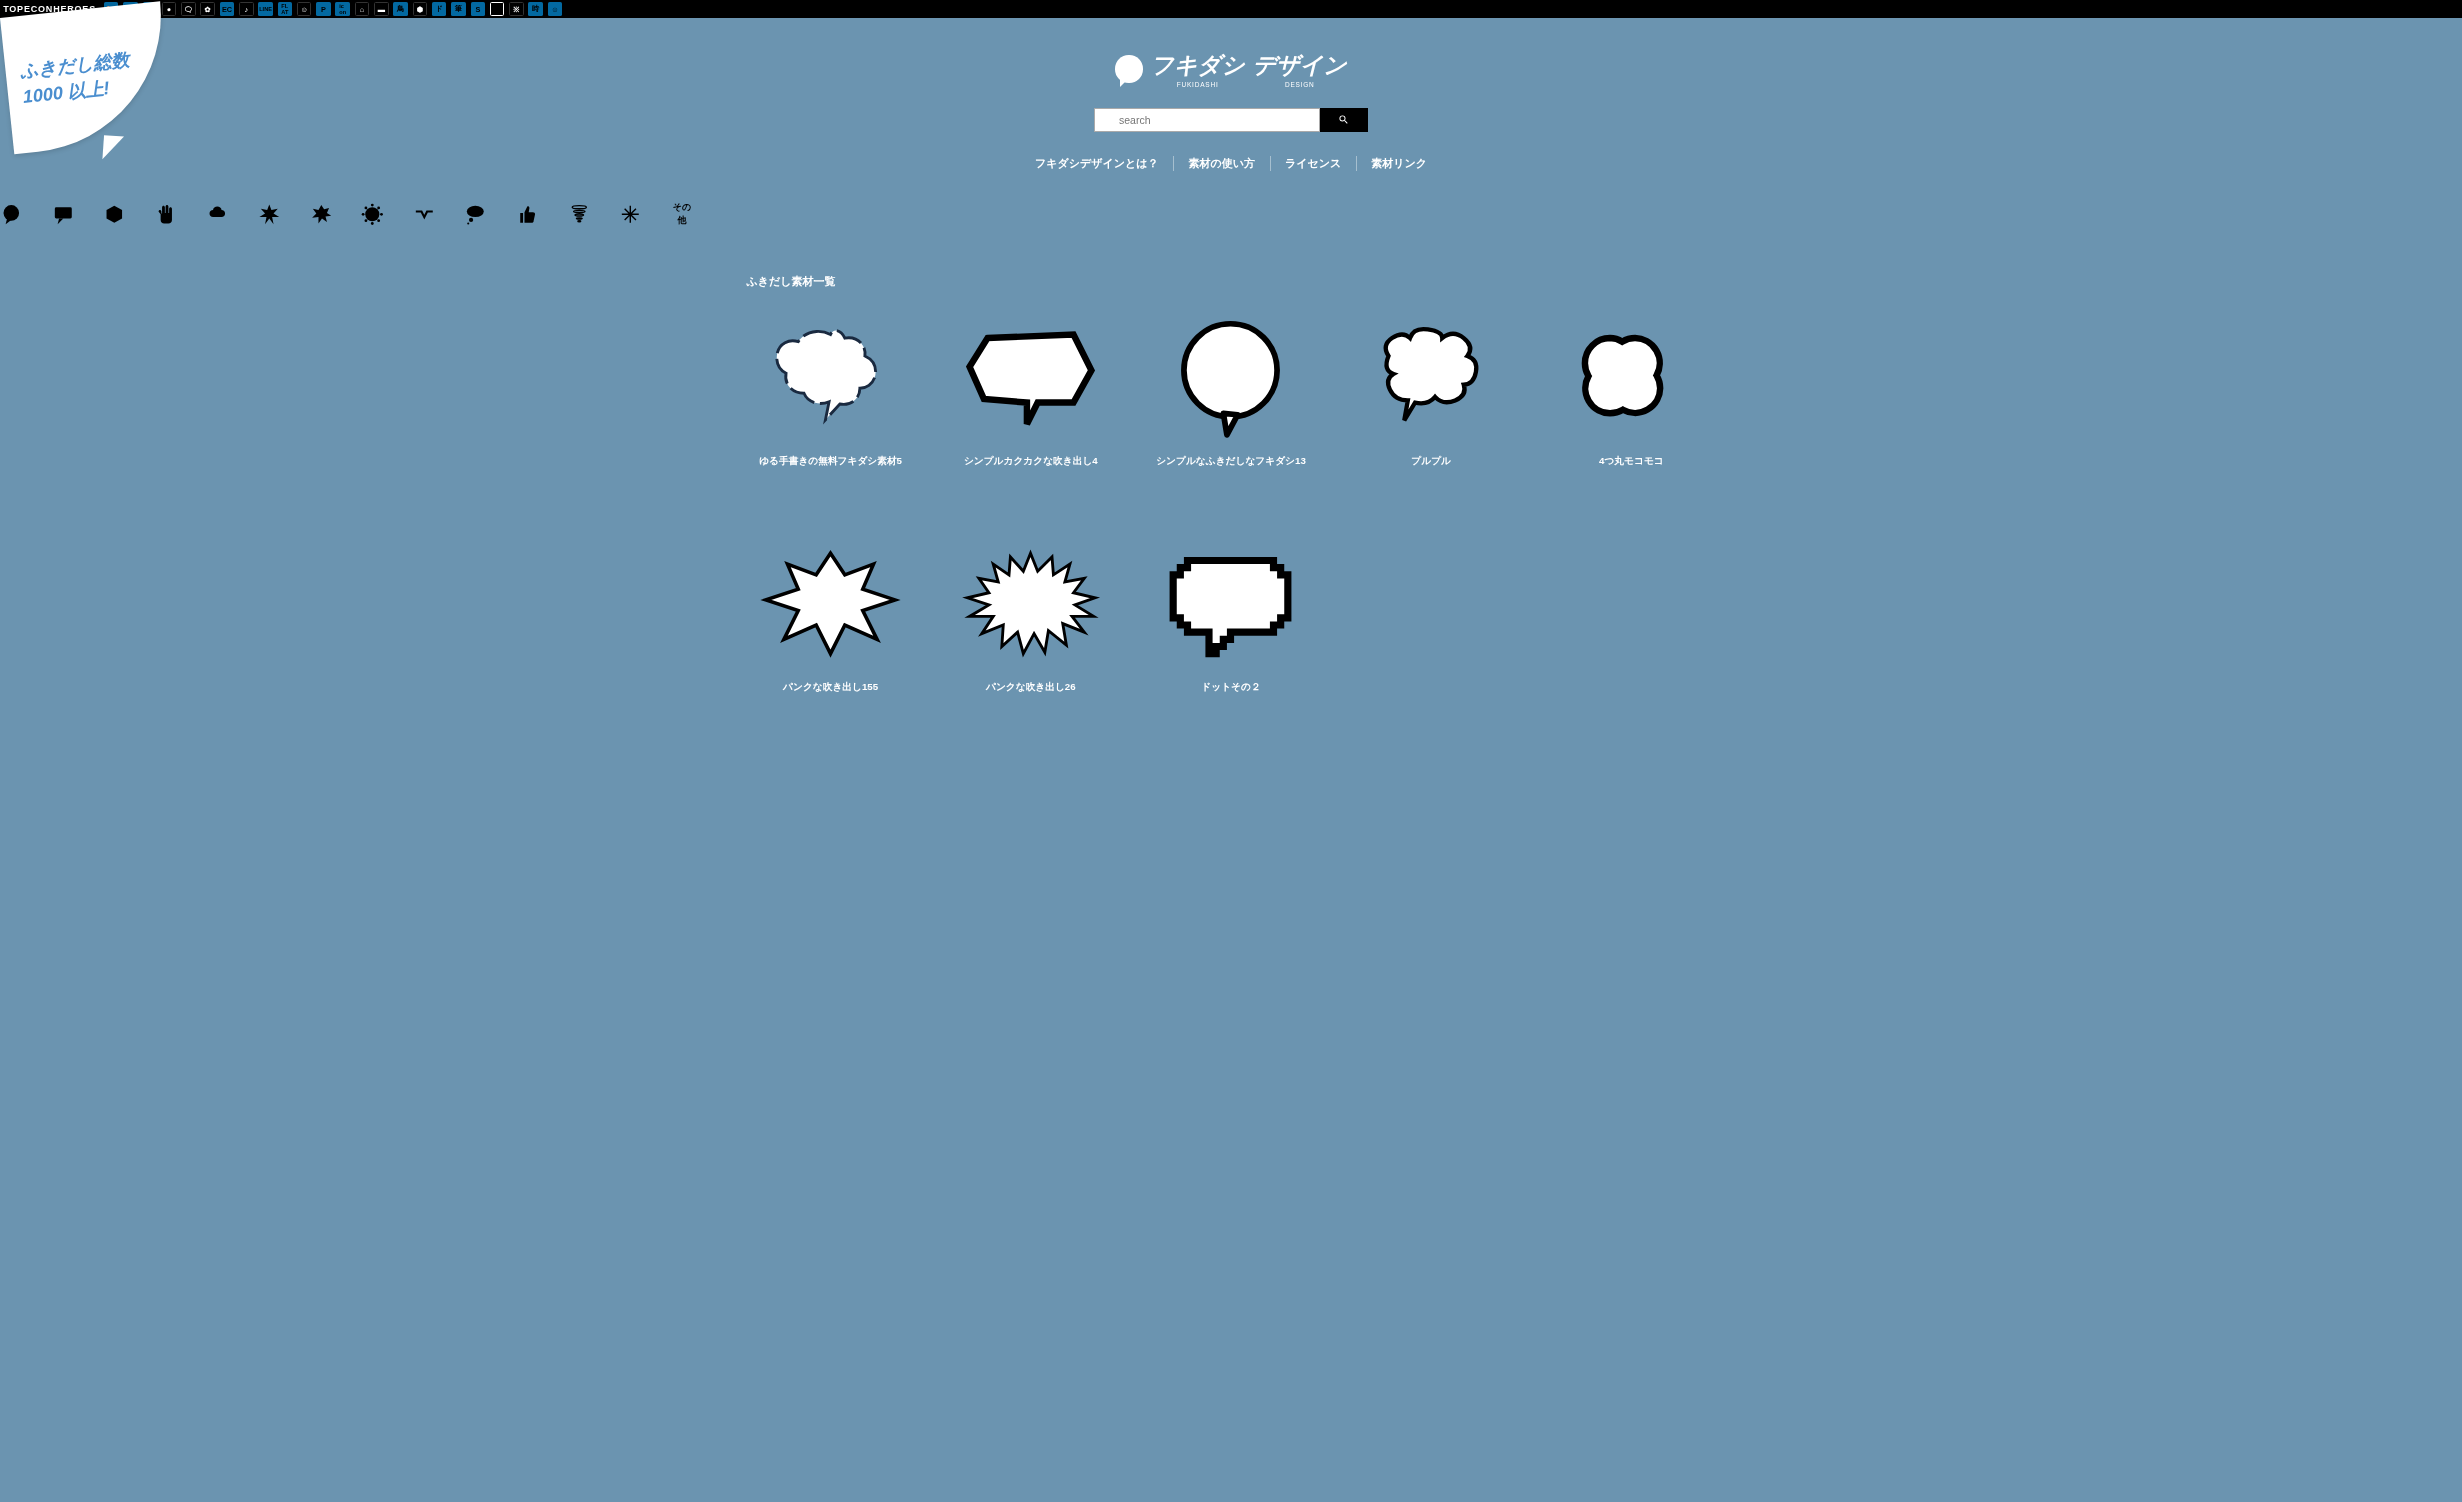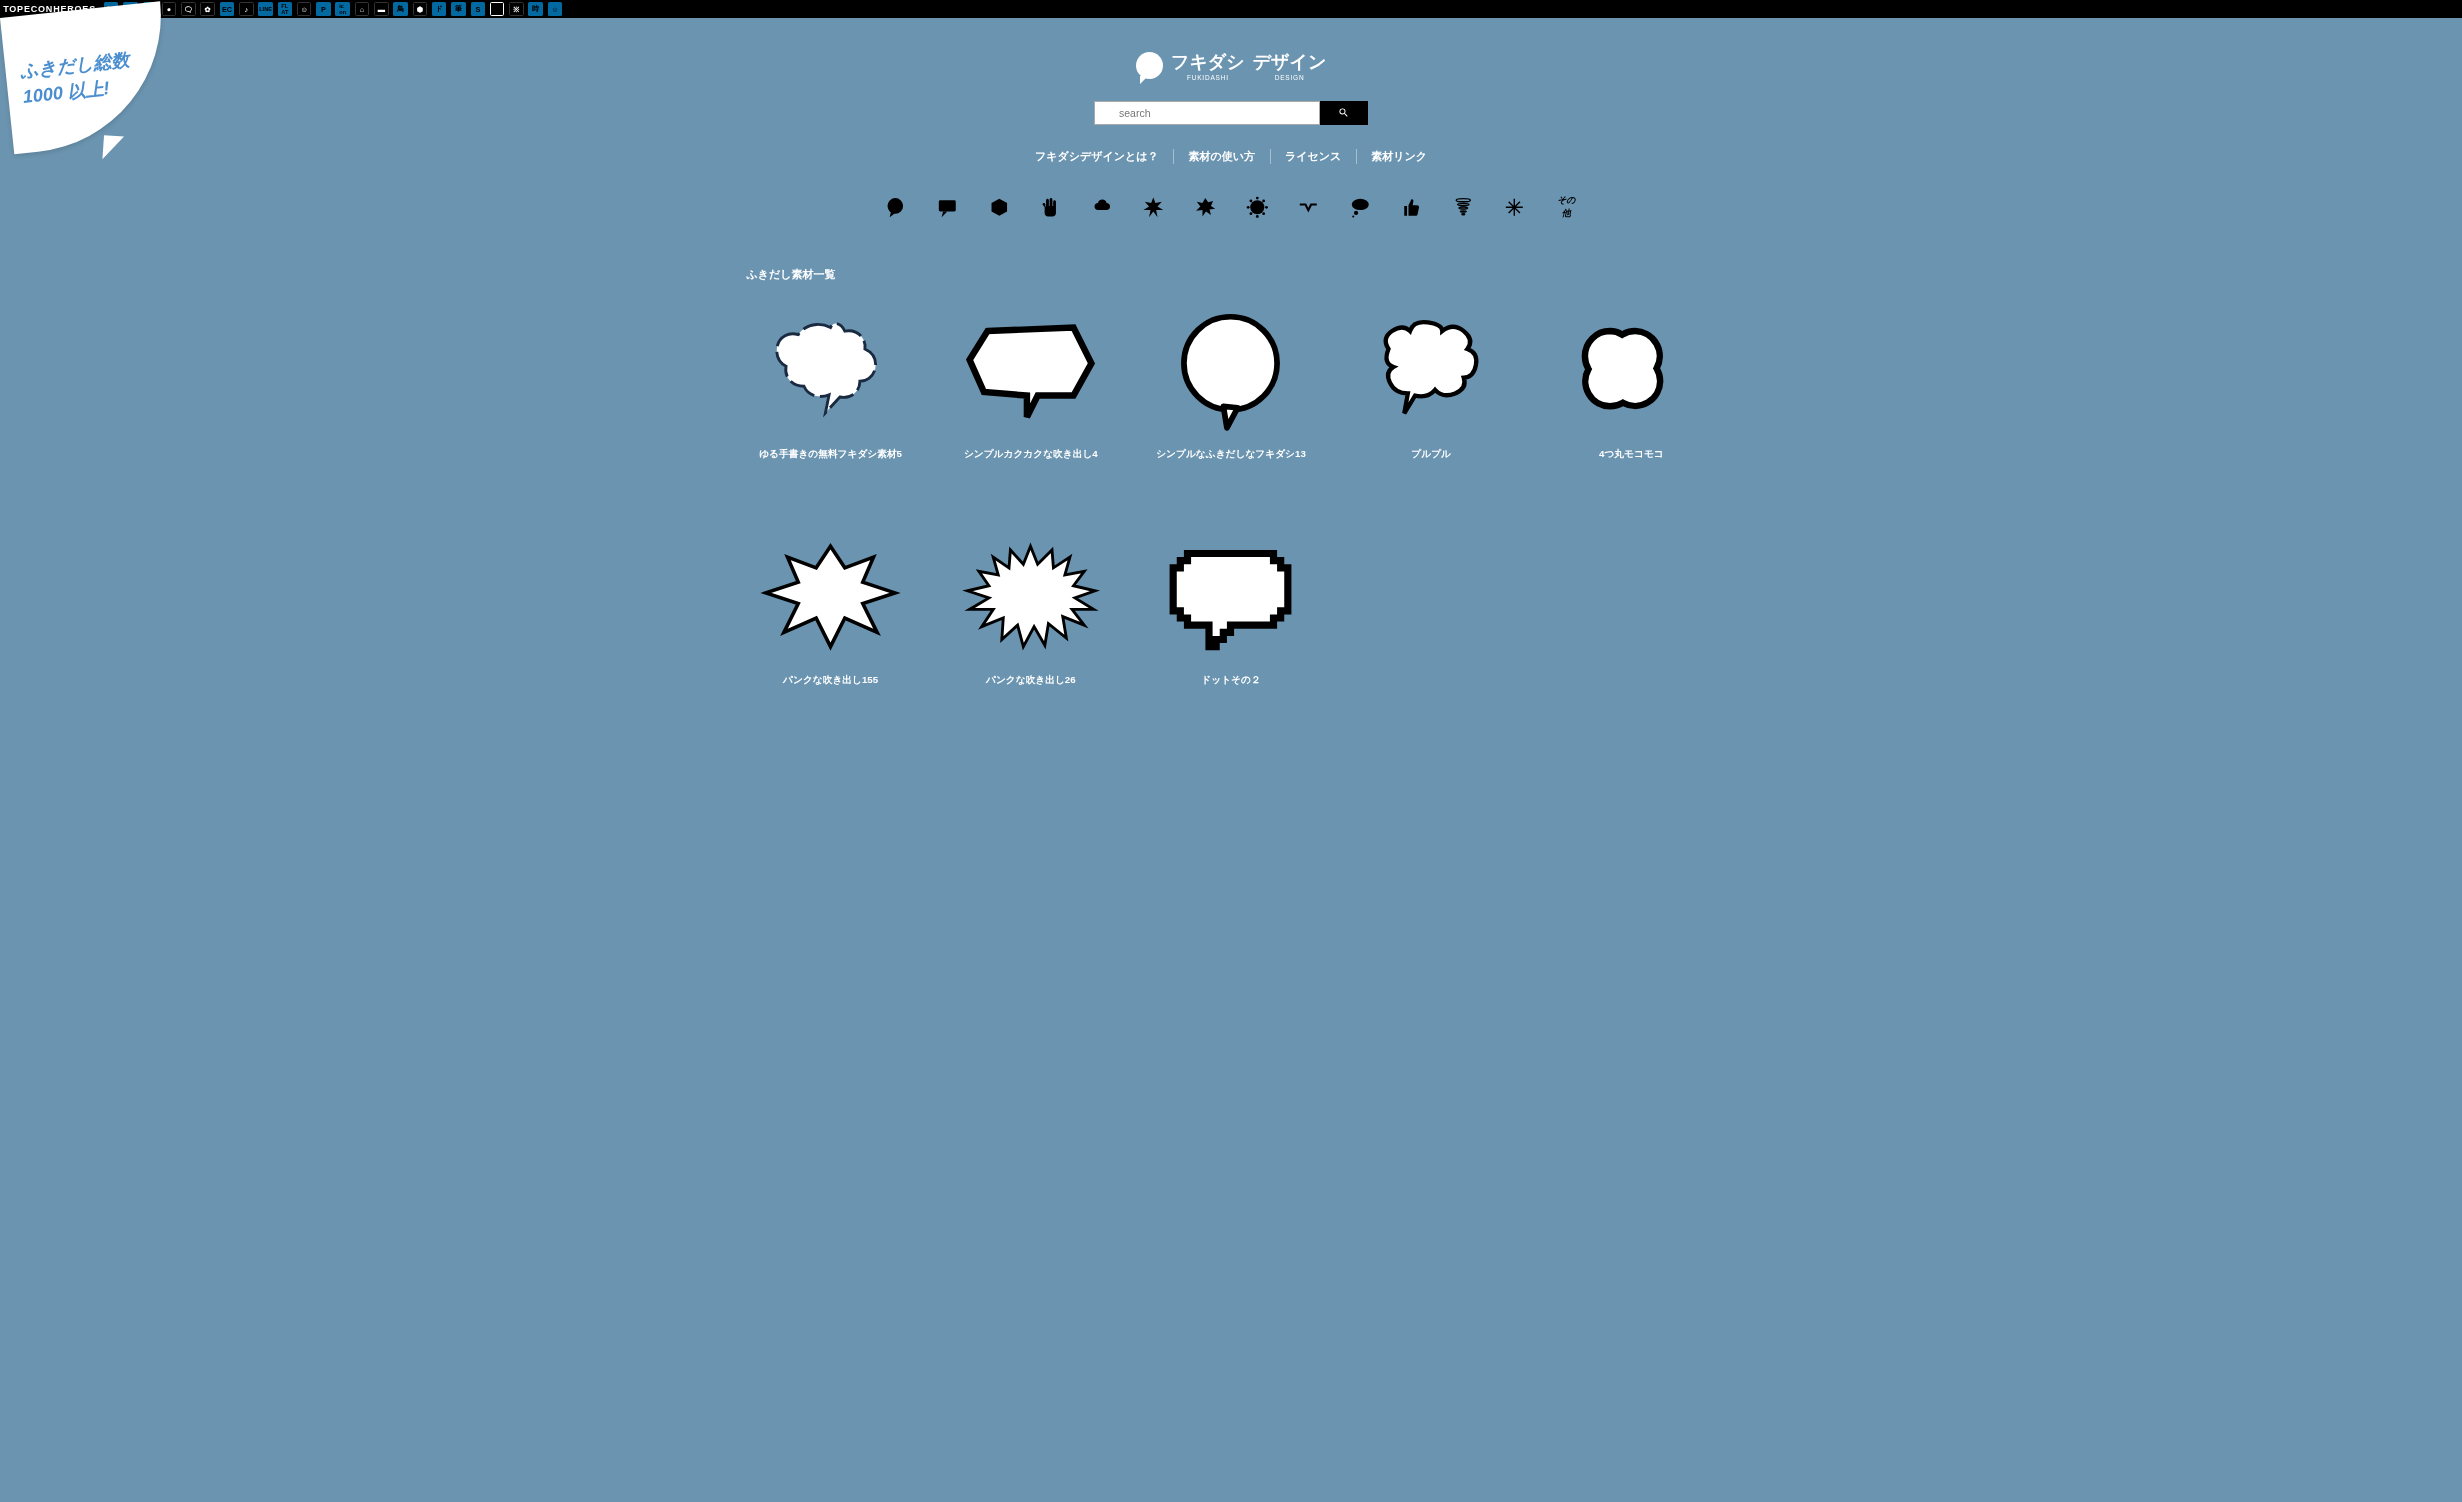--- a/index.html
+++ b/index.html
@@ -100,22 +100,23 @@
   .logo .mark::after {
     content: "";
     position: absolute;
     bottom: -4.8px; left: 4.8px;
     width: 0; height: 0;
     border-top: 8px solid #fff;
     border-right: 8px solid transparent;
   }
   .logo .word {
     color: #fff;
-    font-size: 18px;
-    font-weight: bold;
+    font-size: 23px;
+    font-weight: bold;
+    font-style: italic;
   }
   .logo .sub { font-size: 6.5px; font-weight: normal; letter-spacing: 0.8px; display: block; }
 
   
   .searchbar {
     display: flex;
     justify-content: center;
     margin-bottom: 24px;
   }
   .searchbar input {
@@ -152,25 +153,24 @@
     color: #fff;
     text-decoration: none;
     padding: 0 14.5px;
     border-right: 0.8px solid rgba(255,255,255,0.4);
   }
   .navlinks a:last-child { border-right: none; }
 
   
   .cats {
     display: flex;
-    justify-content: center;
+    justify-content: flex-start;
     gap: 29px;
     margin-bottom: 48px;
     flex-wrap: wrap;
-    font-style: italic;
   }
   .cat {
     width: 22.6px; height: 22.6px;
     display: flex;
     align-items: center;
     justify-content: center;
     cursor: pointer;
     color: #000;
     font-size: 9px;
     font-weight: bold;

